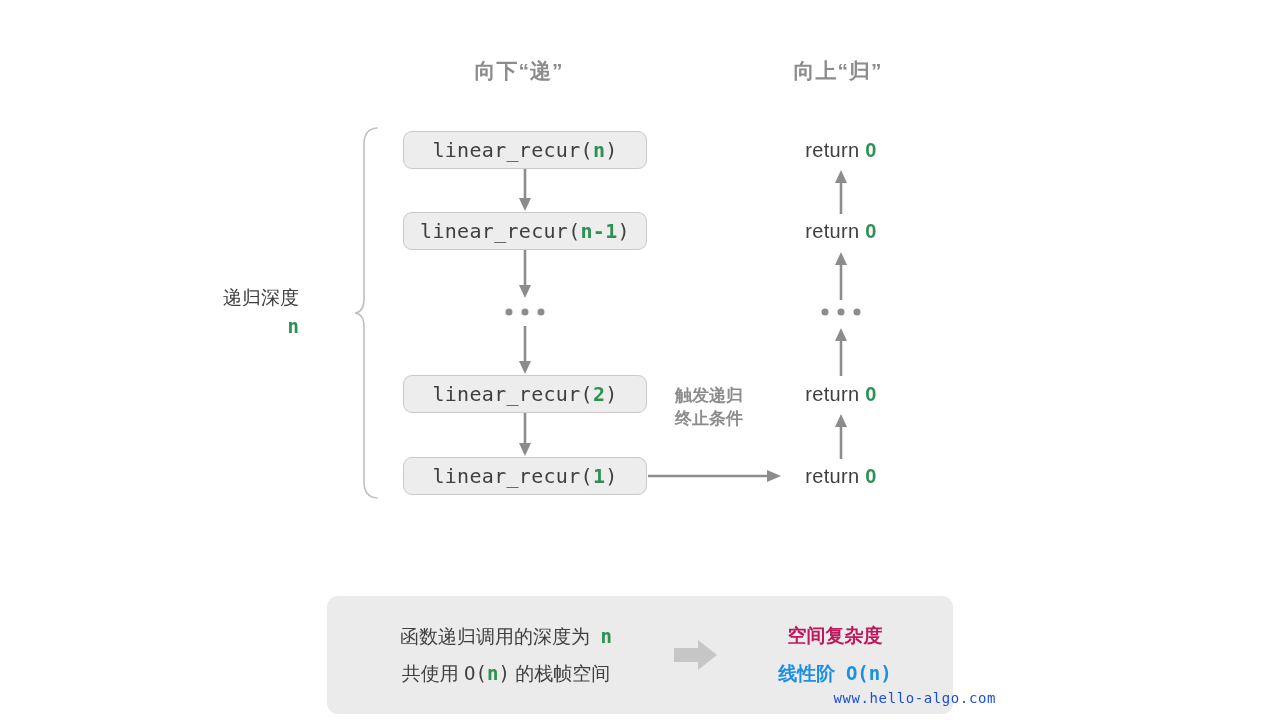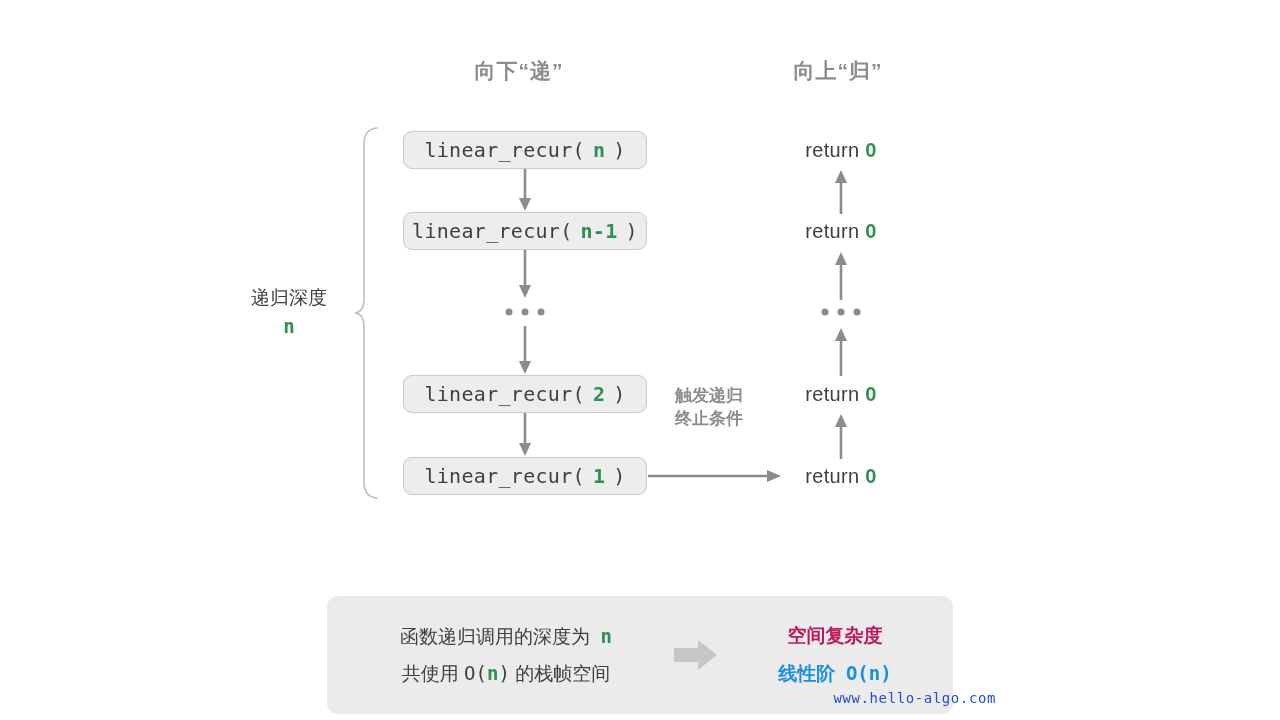--- a/index.html
+++ b/index.html
@@ -31,21 +31,20 @@
     background:#ededed;
     border:1.4px solid #c9c9c9;
     border-radius:9px;
     display:flex;align-items:center;justify-content:center;
     font-family:"DejaVu Sans Mono","Liberation Mono",monospace;
     font-size:20px;
     color:#3f3f3f;
     letter-spacing:.3px;
     transform:translateX(-50%);
     white-space:nowrap;
-    gap:8px;
   }
   .call-box .arg{color:#2e9153;font-weight:bold;}
 
   
   .ret-label{
     position:absolute;
     font-family:Liberation Sans, sans-serif;
     font-size:20px;
     color:#3f3f3f;
     letter-spacing:.3px;
@@ -140,21 +139,21 @@
 <body>
 
 <div class="stage">
 
   <div class="col-header" style="left:519px;top:57px;">向下“递”</div>
   <div class="col-header" style="left:838px;top:57px;text-align:right;">向上“归”</div>
 
   <svg class="brace" style="left:352px;top:124px;" width="30" height="378">
     <path d="M 25 4 Q 12 5 12 20 L 12 175 Q 12 188 3 189 Q 12 190 12 203 L 12 358 Q 12 373 25 374" fill="none" stroke="#c0c0c0" stroke-width="1.6" stroke-linecap="round"></path>
   </svg>
-  <div class="depth-wrap" style="left:289px;top:312px;">
+  <div class="depth-wrap" style="left:261px;top:312px;text-align:right;">
     <div class="depth-title">递归深度</div>
     <div class="depth-var">n</div>
   </div>
 
   <div class="call-box" style="left:525px;top:131px;">
     <span>linear_recur(</span>
       <span class="arg">n</span>
       <span>)</span>
   </div>
   <div class="call-box" style="left:525px;top:212px;">

